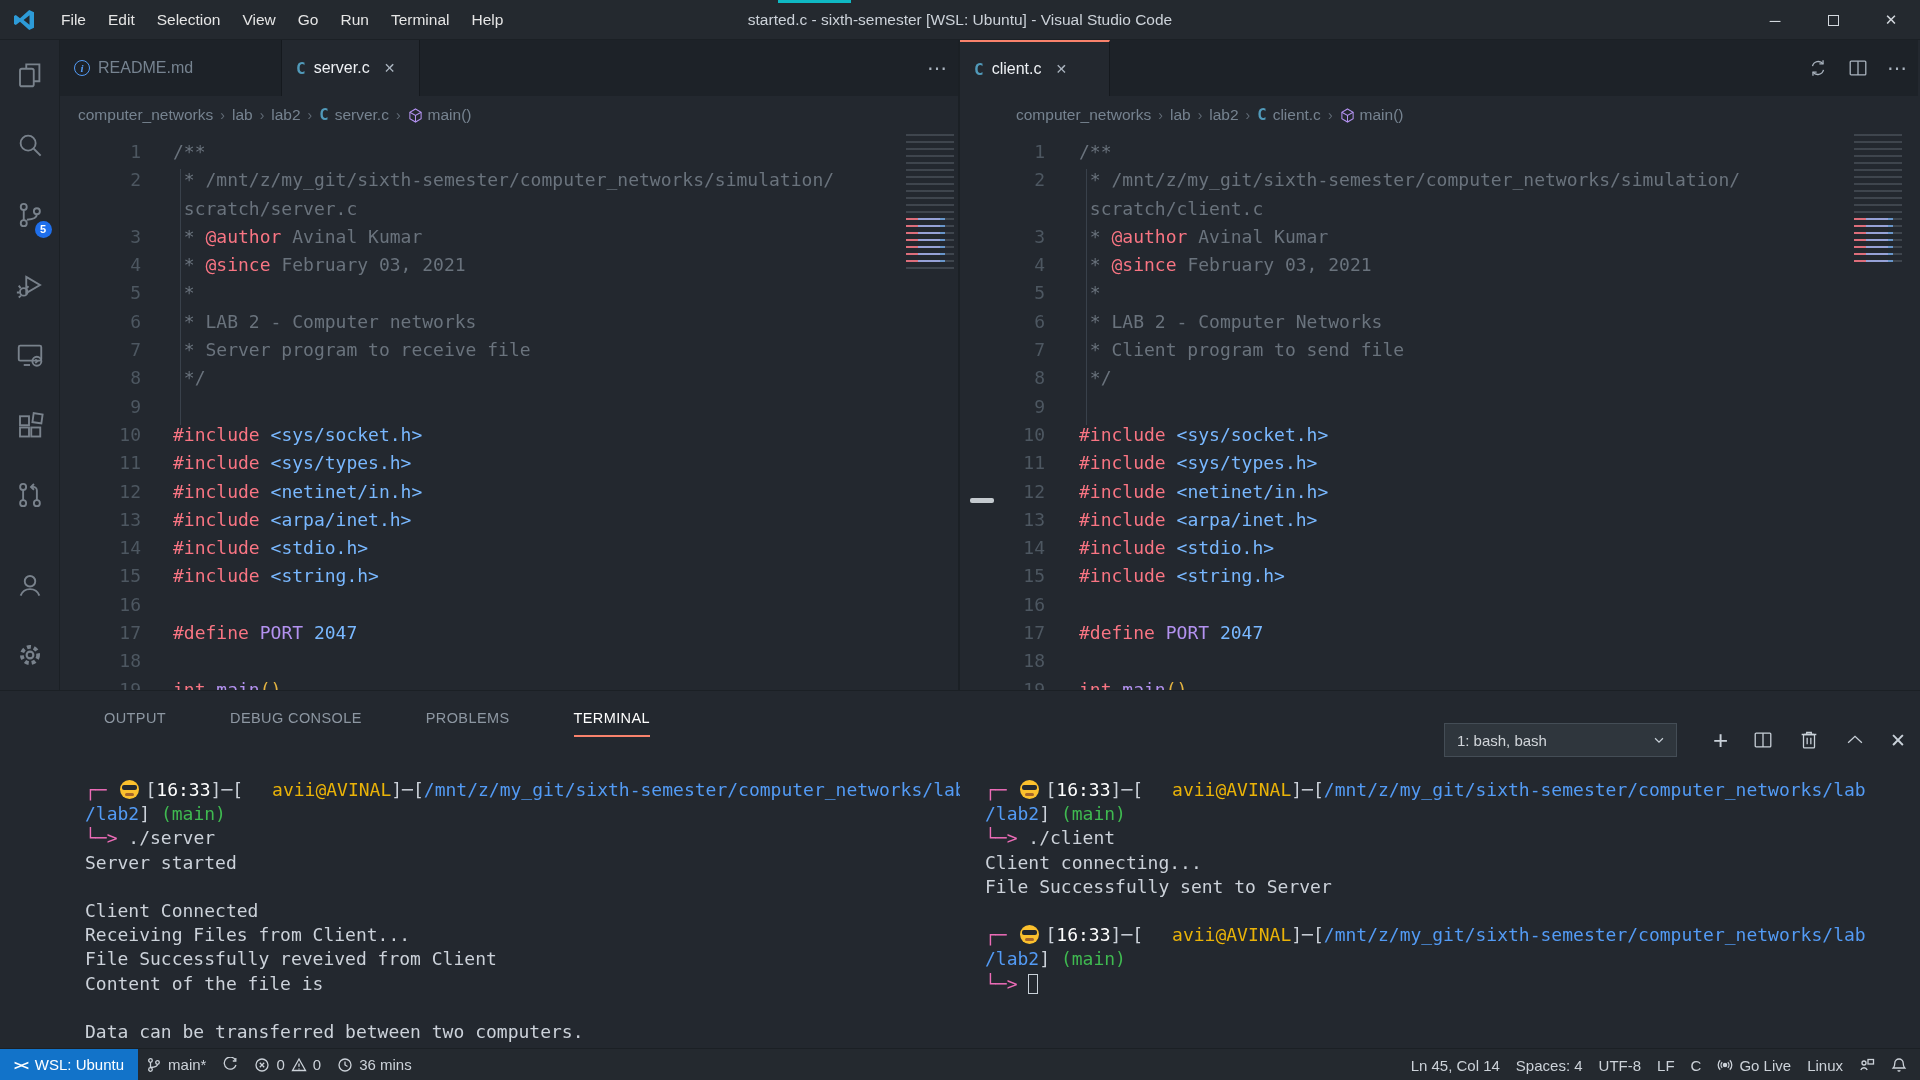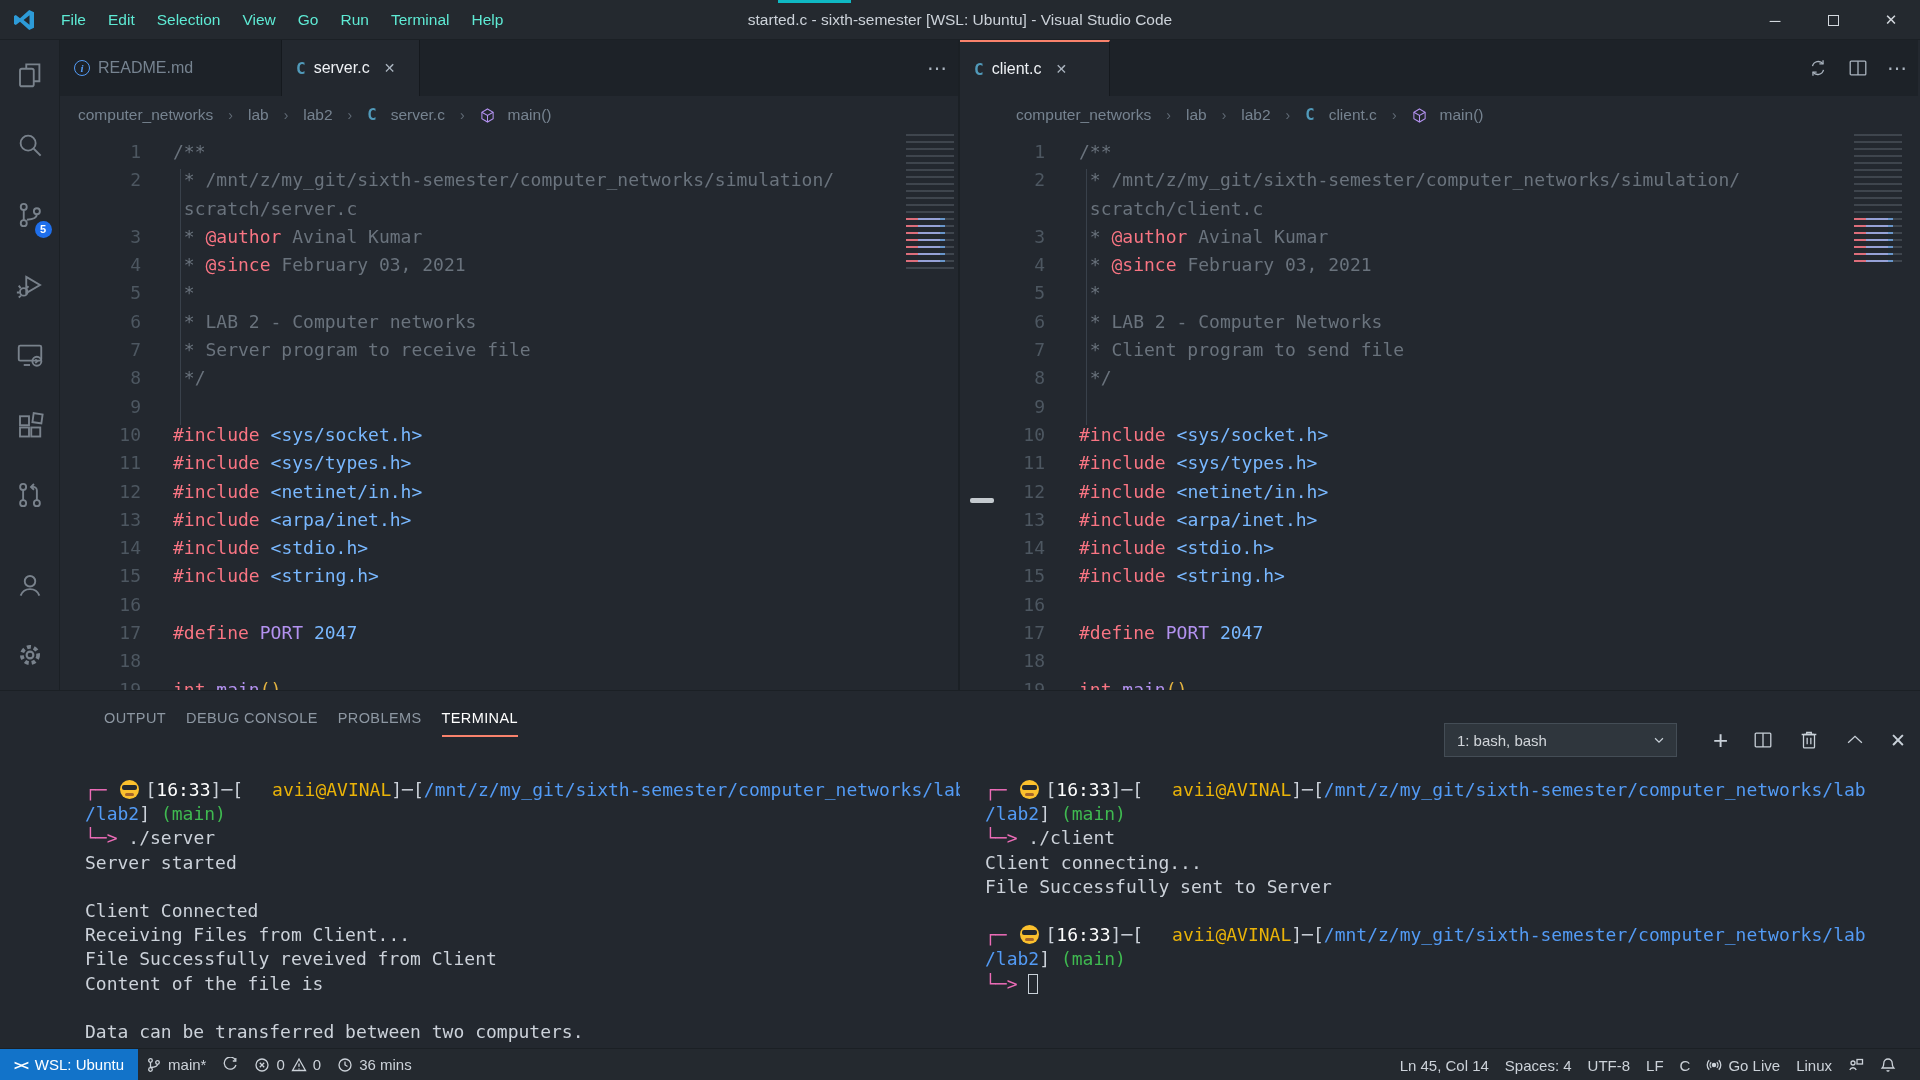--- a/index.html
+++ b/index.html
@@ -2,21 +2,21 @@
 <html><head>
 <meta charset="utf-8">
 <style>
   *{margin:0;padding:0;box-sizing:border-box;}
   html,body{width:1920px;height:1080px;overflow:hidden;background:#23282f;font-family:"Liberation Sans",sans-serif;-webkit-font-smoothing:antialiased;}
 
   
   .titlebar{position:relative;height:40px;background:#24292f;display:flex;align-items:center;color:#d3d8de;border-bottom:1px solid #1b2025;}
   .accent-strip{position:absolute;left:778px;top:0;width:73px;height:3px;background:#0fb9c4;}
   .vscode-logo{width:24px;height:24px;margin:0 14px 0 12px;}
-  .menu{display:flex;align-items:flex-start;font-size:15.5px;color:#5eead4;}
+  .menu{display:flex;align-items:flex-start;font-size:15.5px;color:#e5e5e5;}
   .menu .mi{padding:0 11px;height:40px;line-height:40px;cursor:default;}
   .win-title{position:absolute;left:50%;top:0;transform:translateX(-50%);line-height:40px;font-size:15.5px;color:#ccd2d9;white-space:nowrap;}
   .win-controls{position:absolute;right:0;top:0;display:flex;height:40px;}
   .win-controls .wc{width:58px;height:40px;display:flex;align-items:center;justify-content:center;color:#d3d8de;font-size:15px;}
   .wc .maxbox{width:11px;height:11px;border:1.2px solid #d3d8de;}
 
   
   .workbench{display:flex;height:650px;}
   .activitybar{width:60px;background:#23282f;border-right:1px solid #1b2025;display:flex;flex-direction:column;align-items:center;position:relative;}
   .ab-icon{width:60px;height:70px;display:flex;align-items:center;justify-content:center;position:relative;color:#79828c;}
@@ -35,21 +35,21 @@
   .tab .langC{color:#519aba;font-weight:bold;font-size:16px;margin-right:8px;font-family:"DejaVu Sans Mono",monospace;}
   .tab .closex{margin-left:14px;color:#aab4bf;font-size:14px;}
   .tab.readme{width:222px;}
   .tab.server{width:138px;}
   .tab.client{width:150px;border-top:2px solid #f9826c;}
   .info-icon{width:16px;height:16px;border:1.4px solid #539bf5;border-radius:50%;color:#539bf5;font-size:11px;line-height:14px;text-align:center;margin-right:8px;font-family:"Liberation Serif",serif;font-style:italic;font-weight:bold;}
   .tab-actions{position:absolute;right:10px;top:0;height:56px;display:flex;align-items:center;gap:18px;color:#aab4bf;}
   .tab-actions svg{width:22px;height:22px;stroke:#aab4bf;fill:none;stroke-width:1.4;}
   .dots{font-size:20px;color:#aab4bf;letter-spacing:1px;}
 
-  .crumbs{height:38px;background:#23282f;display:flex;align-items:center;font-size:15.5px;color:#768390;white-space:nowrap;gap:8px;}
+  .crumbs{height:38px;background:#23282f;display:flex;align-items:center;font-size:15.5px;color:#768390;white-space:nowrap;}
   .egroup.left .crumbs{padding-left:18px;}
   .egroup.right .crumbs{padding-left:56px;}
   .crumbs .sep{margin:0 7px;color:#606a75;font-size:14px;}
   .crumbs .langC{color:#519aba;font-weight:bold;margin-right:6px;font-family:"DejaVu Sans Mono",monospace;}
   .crumbs svg.cube{width:15px;height:15px;margin-right:5px;stroke:#b392f0;fill:none;stroke-width:1.1;vertical-align:-2px;}
 
   .editor{height:556px;position:relative;overflow:hidden;background:#23282f;}
   .codewrap{padding-top:7px;font-family:"DejaVu Sans Mono",monospace;font-size:18px;}
   .crow{height:28.3px;display:flex;white-space:pre;}
   .crow .ln{display:inline-block;text-align:right;color:#4d5761;flex:none;}
@@ -65,21 +65,21 @@
   .minimap{position:absolute;top:0;width:48px;background:repeating-linear-gradient(to bottom,rgba(173,186,199,.20) 0 2px,transparent 2px 7px);}
   .minimap::before{content:"";position:absolute;left:0;top:84px;width:70%;height:44px;background:repeating-linear-gradient(to bottom,rgba(249,117,131,.85) 0 2px,transparent 2px 7px);}
   .minimap::after{content:"";position:absolute;left:26%;top:84px;width:55%;height:44px;background:repeating-linear-gradient(to bottom,rgba(121,184,255,.7) 0 2px,transparent 2px 7px);}
   .mm-left{right:4px;height:140px;}
   .mm-right{right:16px;height:130px;}
   .sash-dash{position:absolute;left:910px;top:458px;width:24px;height:5px;border-radius:2px;background:rgba(225,230,235,.85);}
 
   
   .panel{height:358px;background:#23282f;border-top:1px solid #1b2025;position:relative;padding-left:60px;}
   .panel-header{height:55px;display:flex;align-items:center;position:relative;}
-  .ptab{margin-left:20px;font-size:14.5px;letter-spacing:.4px;color:#8d97a2;height:55px;line-height:55px;position:relative;}
+  .ptab{margin-left:64px;font-size:14.5px;letter-spacing:.4px;color:#8d97a2;height:55px;line-height:55px;position:relative;}
   .ptab:first-child{margin-left:44px;}
   .ptab.active{color:#fff;}
   .ptab.active::after{content:"";position:absolute;left:0;right:0;bottom:9px;height:2px;background:#f9826c;}
   .panel-actions{position:absolute;right:14px;top:10px;display:flex;align-items:center;gap:24px;color:#c9d1d9;margin-top:22px;}
   .term-dd{width:233px;height:34px;background:#2f363d;border:1px solid #444d56;display:flex;align-items:center;justify-content:space-between;padding:0 10px 0 12px;font-size:15px;color:#d1d5da;margin-right:12px;}
   .panel-actions svg{width:22px;height:22px;stroke:#c9d1d9;fill:none;stroke-width:1.4;}
   .plus{font-size:26px;font-weight:300;line-height:22px;}
   .closep{font-size:19px;}
   .panel-body{display:flex;height:303px;}
   .termcol{font-family:"DejaVu Sans Mono",monospace;font-size:18px;padding-top:33px;overflow:hidden;}
@@ -91,21 +91,21 @@
   .t-em{display:inline-block;width:19px;height:19px;border-radius:50%;background:#fbc02d;position:relative;margin:0 7px 0 2px;vertical-align:-3px;}
   .t-em::before{content:"";position:absolute;left:2px;right:2px;top:5px;height:5px;background:#23282f;border-radius:2px;}
   .t-em::after{content:"";position:absolute;left:5px;right:5px;bottom:3px;height:3px;background:#a5652a;border-radius:2px;}
   .t-cur{display:inline-block;width:10px;height:20px;border:1.5px solid #c9d1d9;vertical-align:-4px;}
 
   
   .statusbar{height:32px;background:#24292f;border-top:1px solid #1b2025;display:flex;align-items:center;font-size:15px;color:#ccd2d9;position:relative;}
   .sb-item{display:flex;align-items:center;gap:6px;padding:0 8px;height:32px;white-space:nowrap;}
   .sb-remote{background:#1273c9;color:#fff;padding:0 14px;font-size:15px;gap:8px;}
   .sb-remote .rgly{font-family:"DejaVu Sans Mono",monospace;font-weight:bold;letter-spacing:-2px;font-size:14px;}
-  .sb-right{position:absolute;right:16px;top:0;display:flex;align-items:flex-end;height:32px;}
+  .sb-right{position:absolute;right:5px;top:0;display:flex;align-items:flex-end;height:32px;}
   .statusbar svg{width:16px;height:16px;stroke:#ccd2d9;fill:none;stroke-width:1.3;}
 </style>
 </head>
 <body>
 
 <div class="titlebar">
   <div class="accent-strip"></div>
   <svg class="vscode-logo" viewBox="0 0 24 24">
       <path fill="#2d9bd8" d="M17.2 2 8 10.2 3.8 7 2 7.9v8.2l1.8.9L8 13.8 17.2 22l4.8-2.3V4.3L17.2 2zm.3 5.2v9.6L11.6 12l5.9-4.8z"></path>
     </svg>

